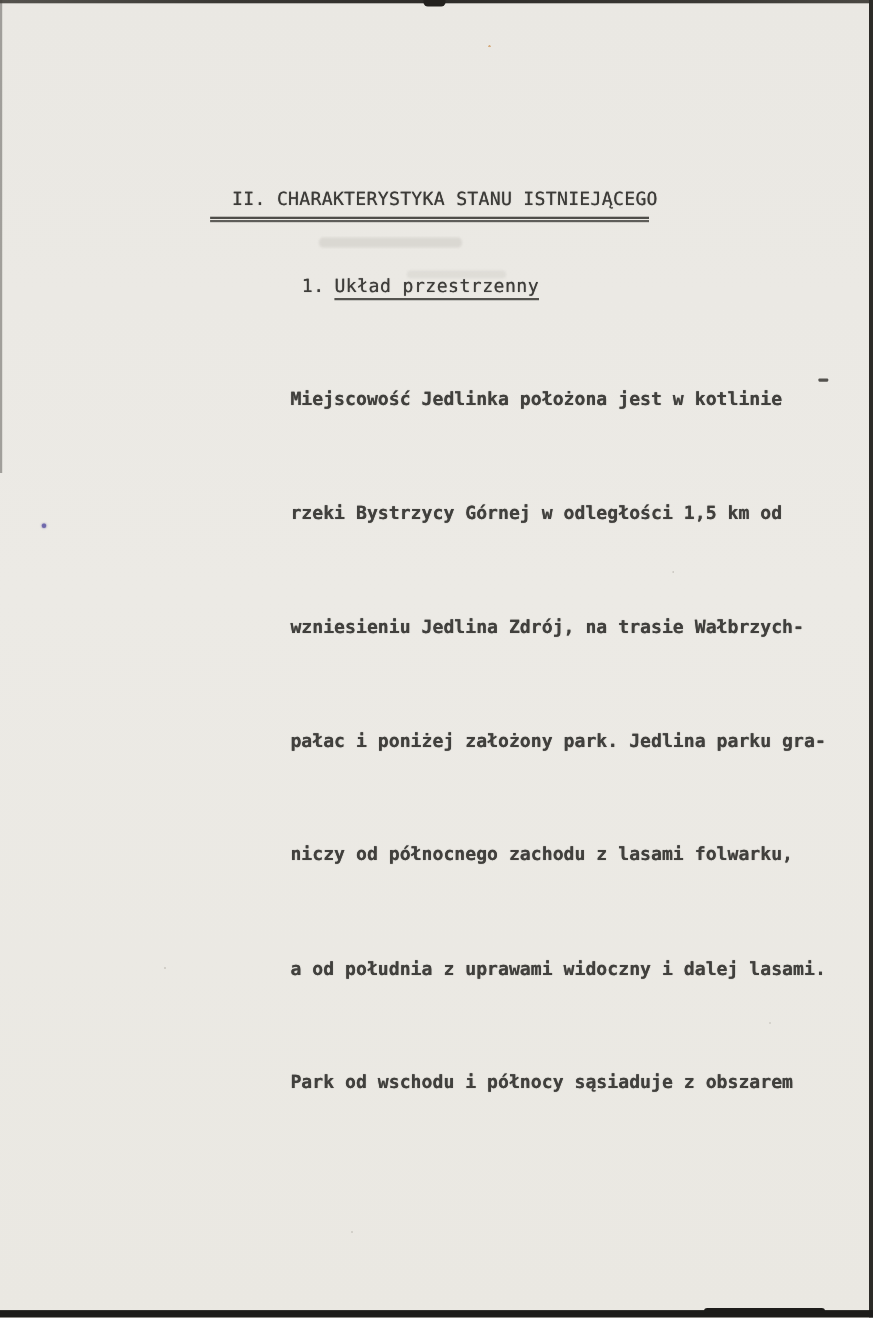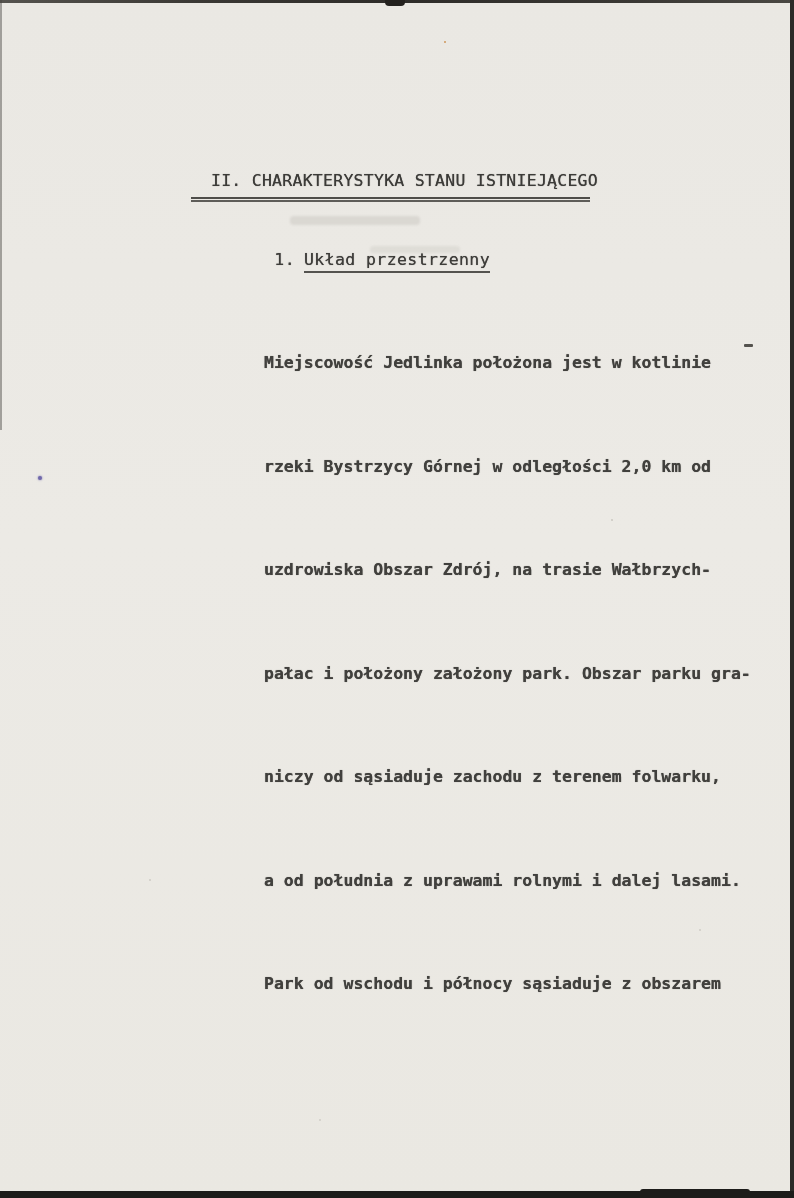--- a/index.html
+++ b/index.html
@@ -124,25 +124,25 @@
 
   <h1 class="heading tw">II. CHARAKTERYSTYKA STANU ISTNIEJĄCEGO</h1>
   <div class="heading-underline"></div>
 
   <div class="subheading tw">
     <span>1.</span><span class="title">Układ przestrzenny</span>
   </div>
 
   <div class="body-text tw">
     <div class="line">Miejscowość Jedlinka położona jest w kotlinie</div>
-    <div class="line">rzeki Bystrzycy Górnej w odległości 2,0 km od</div>
-    <div class="line">uzdrowiska Obszar Zdrój, na trasie Wałbrzych-</div>
-    <div class="line">pałac i położony założony park. Obszar parku gra-</div>
-    <div class="line">niczy od sąsiaduje zachodu z terenem folwarku,</div>
-    <div class="line">a od południa z uprawami rolnymi i dalej lasami.</div>
+    <div class="line">rzeki Bystrzycy Górnej w odległości 1,5 km od</div>
+    <div class="line">wzniesieniu Jedlina Zdrój, na trasie Wałbrzych-</div>
+    <div class="line">pałac i poniżej założony park. Jedlina parku gra-</div>
+    <div class="line">niczy od północnego zachodu z lasami folwarku,</div>
+    <div class="line">a od południa z uprawami widoczny i dalej lasami.</div>
     <div class="line">Park od wschodu i północy sąsiaduje z obszarem</div>
     
     
     
     
     
     
     
     
     

